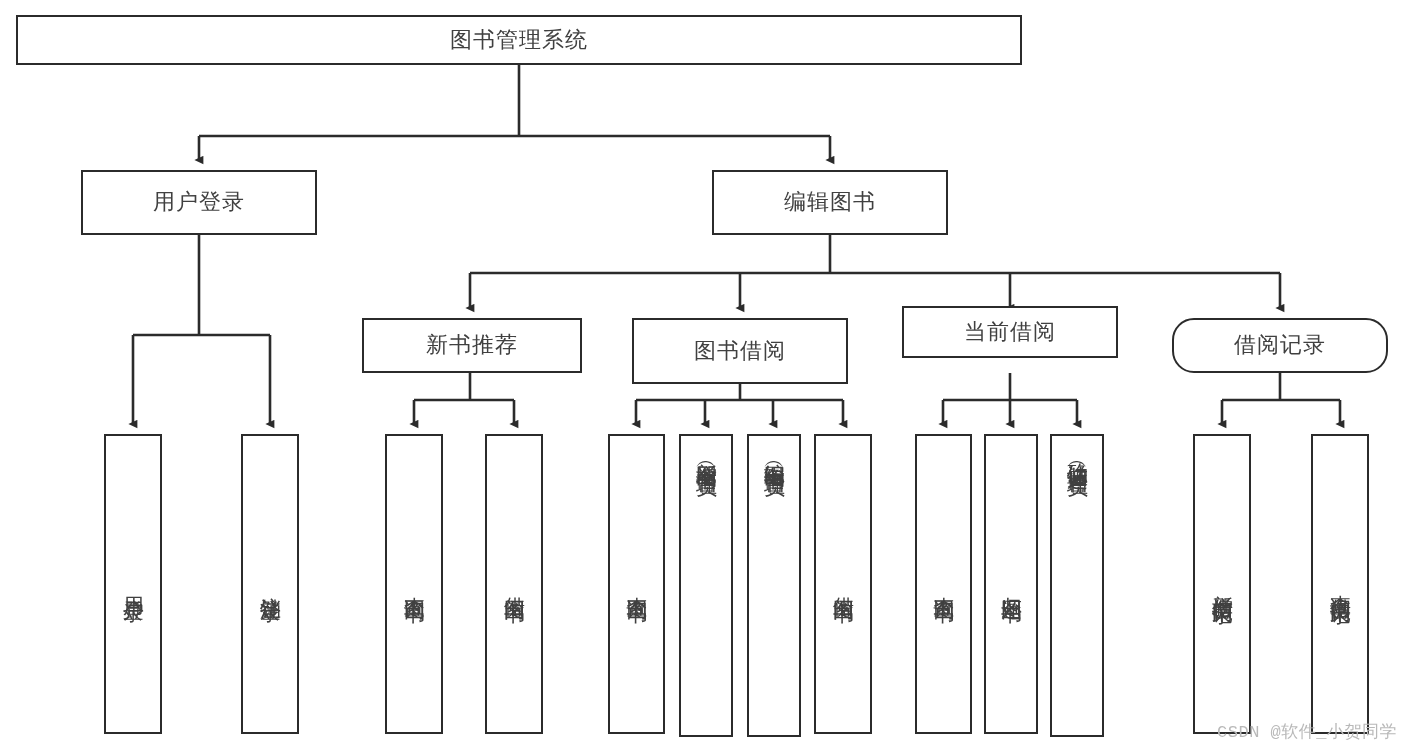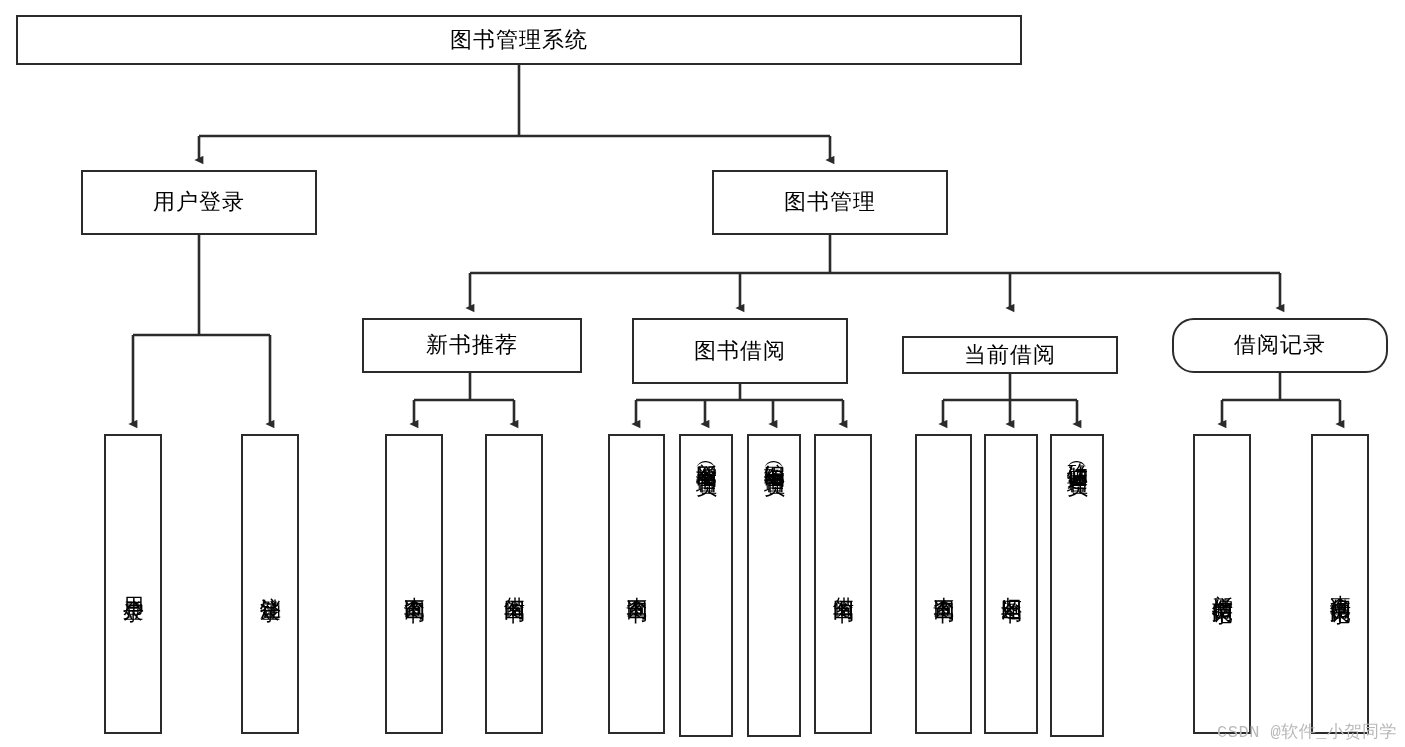--- a/index.html
+++ b/index.html
@@ -27,21 +27,21 @@
     pointer-events: none;
   }
   .node {
     position: absolute;
     box-sizing: border-box;
     background: #ffffff;
     border: 2px solid #2b2b2b;
     display: flex;
     align-items: center;
     justify-content: center;
-    color: #000000;
+    color: #404040;
   }
   .node-h {
     font-size: 22px;
     line-height: 1.2;
     letter-spacing: 1px;
   }
   .node-v {
     font-size: 21px;
     line-height: 1.18;
     letter-spacing: 2px;
@@ -123,30 +123,30 @@
   </svg>
 
   <div class="node node-h" style="left:16px; top:15px; width:1006px; height:50px;">
     <span>图书管理系统</span>
   </div>
 
   <div class="node node-h" style="left:81px; top:170px; width:236px; height:65px;">
     <span>用户登录</span>
   </div>
   <div class="node node-h" style="left:712px; top:170px; width:236px; height:65px;">
-    <span>图书管理</span>
+    <span>编辑图书</span>
   </div>
 
   <div class="node node-h" style="left:362px; top:318px; width:220px; height:55px;">
     <span>新书推荐</span>
   </div>
   <div class="node node-h" style="left:632px; top:318px; width:216px; height:66px;">
     <span>图书借阅</span>
   </div>
-  <div class="node node-h" style="left:902px; top:336px; width:216px; height:38px;">
+  <div class="node node-h" style="left:902px; top:306px; width:216px; height:52px;">
     <span>当前借阅</span>
   </div>
   <div class="node node-h" style="left:1172px; top:318px; width:216px; height:55px;border-radius:22px;">
     <span>借阅记录</span>
   </div>
 
   <div class="node node-v center-v" style="left:104px; top:434px; width:58px; height:300px;">
     <span>用户登录</span>
   </div>
   <div class="node node-v center-v" style="left:241px; top:434px; width:58px; height:300px;">

